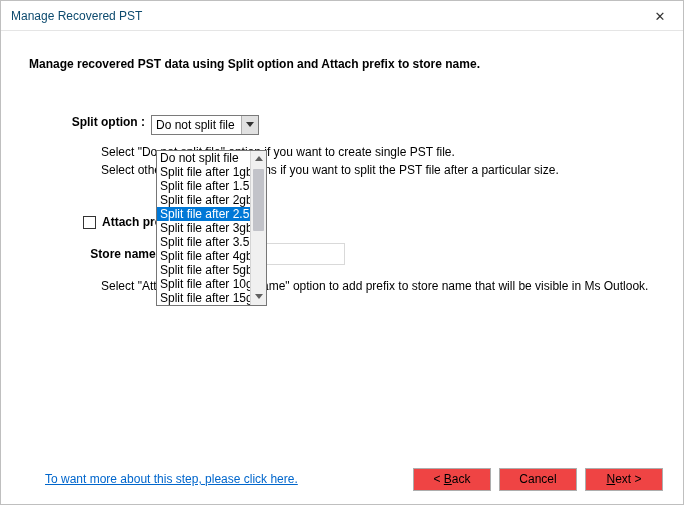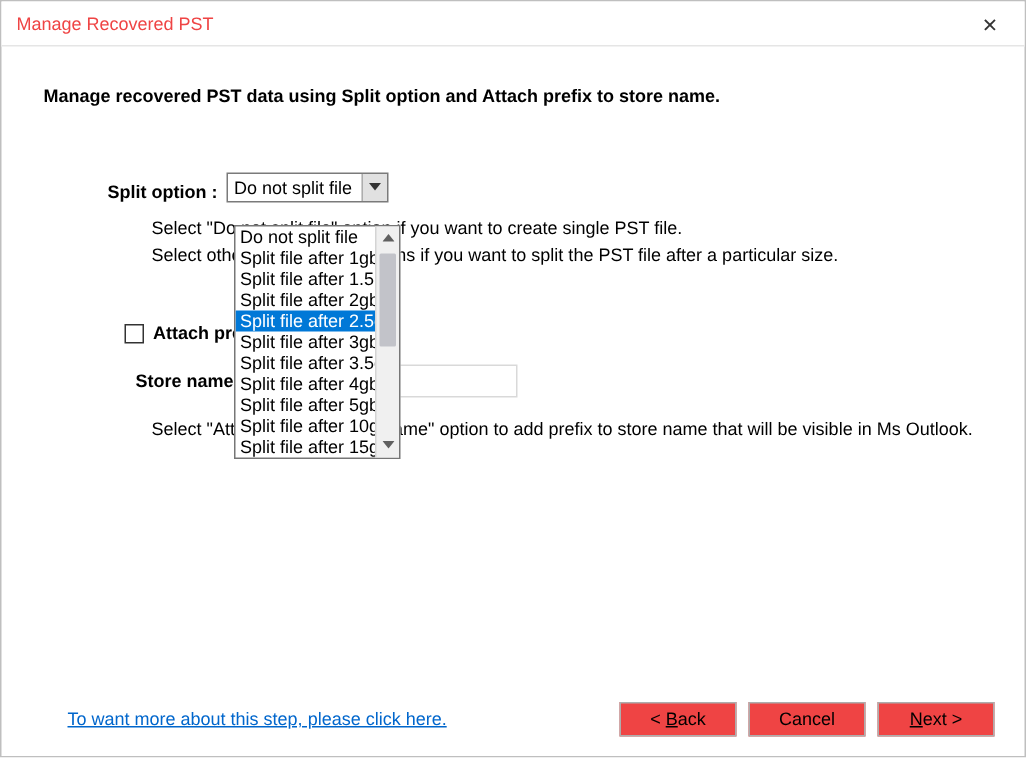--- a/index.html
+++ b/index.html
@@ -24,21 +24,21 @@
       height: 30px;
       background: #fff;
       border-bottom: 1px solid #e5e5e5;
       display: flex;
       align-items: center;
       padding: 0 0 0 10px;
       position: relative;
     }
     .titlebar .title {
       font-size: 12px;
-      color: #ef4444;
+      color: #0c4a6e;
     }
     .titlebar .close {
       position: absolute;
       right: 0;
       top: 0;
       width: 46px;
       height: 30px;
       display: flex;
       align-items: center;
       justify-content: center;
@@ -51,21 +51,21 @@
       padding: 26px 28px 0 28px;
       position: relative;
     }
     .heading {
       font-size: 12px;
       font-weight: bold;
       margin-bottom: 44px;
     }
     .row {
       display: flex;
-      align-items: flex-end;
+      align-items: flex-start;
       margin-bottom: 6px;
     }
     .label-split {
       width: 122px;
       text-align: right;
       font-weight: bold;
       padding-right: 6px;
     }
     .select-box {
       width: 108px;

